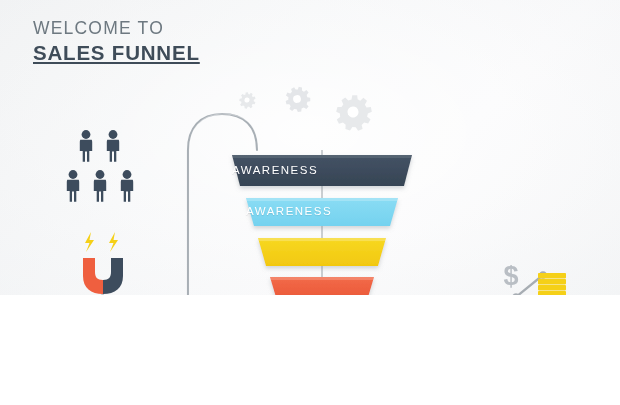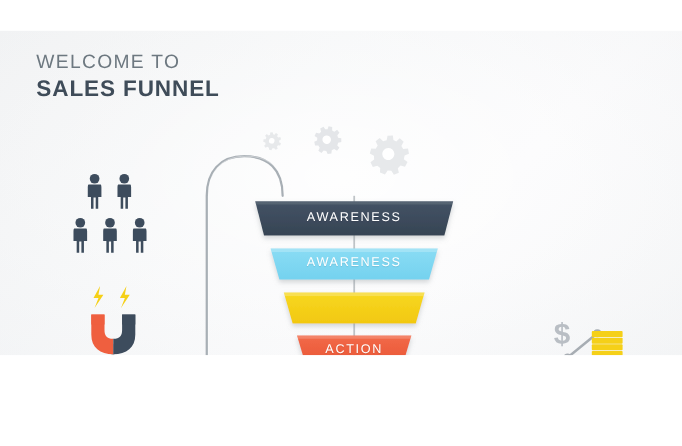--- a/index.html
+++ b/index.html
@@ -7,21 +7,20 @@
     padding: 0;
     background: #ffffff;
   }
   #stage {
     position: relative;
     width: 620px;
     height: 295px;
     overflow: hidden;
     background: linear-gradient(135deg, #f2f3f4 0%, #f7f8f9 35%, #fbfbfc 65%, #f6f7f8 100%);
     font-family: "Liberation Sans", sans-serif;
-    margin-top: 28px;
     -webkit-font-smoothing: antialiased;
   }
   #stage::after{
     content:"";
     position:absolute; left:0; top:0; right:0; bottom:0;
     background: radial-gradient(ellipse at 50% 45%, rgba(255,255,255,0.85) 0%, rgba(255,255,255,0.25) 45%, rgba(236,238,240,0.30) 100%);
     pointer-events:none;
   }
   .svglayer { position:absolute; left:0; top:0; }
 
@@ -41,31 +40,32 @@
     white-space: nowrap;
   }
   #headline-line {
     font-size: 20.5px;
     letter-spacing: 0.8px;
     color: #3f4c59;
     font-weight: bold;
     line-height: 1.25;
     margin-top: 2px;
     white-space: nowrap;
+    text-decoration: underline;
   }
 
   
   #funnel { position:absolute; left:0; top:0; z-index: 14; }
   .band-label {
     position: absolute;
     color: #ffffff;
     font-size: 11.5px;
     letter-spacing: 1.5px;
     font-weight: 400;
-    text-align: center;
+    text-align: left;
     white-space: nowrap;
     z-index: 16;
     text-shadow: 0 1px 1px rgba(0,0,0,0.10);
   }
 </style>
 </head>
 <body>
 
 <div id="stage">
 
@@ -219,21 +219,20 @@
     </g>
 
     <g>
       <path d="M 270,277 L 374,277 L 366,304 L 278,304 Z" fill="url(#gAction)" filter="url(#bandShadow)"></path>
       <path d="M 270,277 L 374,277 L 373,280 L 271,280 Z" fill="#ffffff" opacity="0.18"></path>
     </g>
   </svg>
 
   <div class="band-label" style="left:232px; top:164px; width:180px;">AWARENESS</div>
   <div class="band-label" style="left:246px; top:205px; width:152px;">AWARENESS</div>
-  <div class="band-label" style="left:270px; top:284px; width:104px;">ACTION</div>
 
   <svg class="svglayer" width="620" height="405" viewBox="0 0 620 405" style="z-index:12;">
     <g fill="#3d4c5d" transform="translate(412,316) scale(1.05)">
       <circle cx="0" cy="-11.5" r="4.4"></circle>
       <path d="M -5.6,-6.2
                C -5.6,-6.2 -6.2,-5.6 -6.2,-3.8
                L -6.2,5.0 L -3.3,5.0 L -3.3,15.8 L -1.0,15.8 L -1.0,5.6
                L 1.0,5.6 L 1.0,15.8 L 3.3,15.8 L 3.3,5.0 L 6.2,5.0
                L 6.2,-3.8 C 6.2,-5.6 5.6,-6.2 5.6,-6.2 Z"></path>
     </g>

